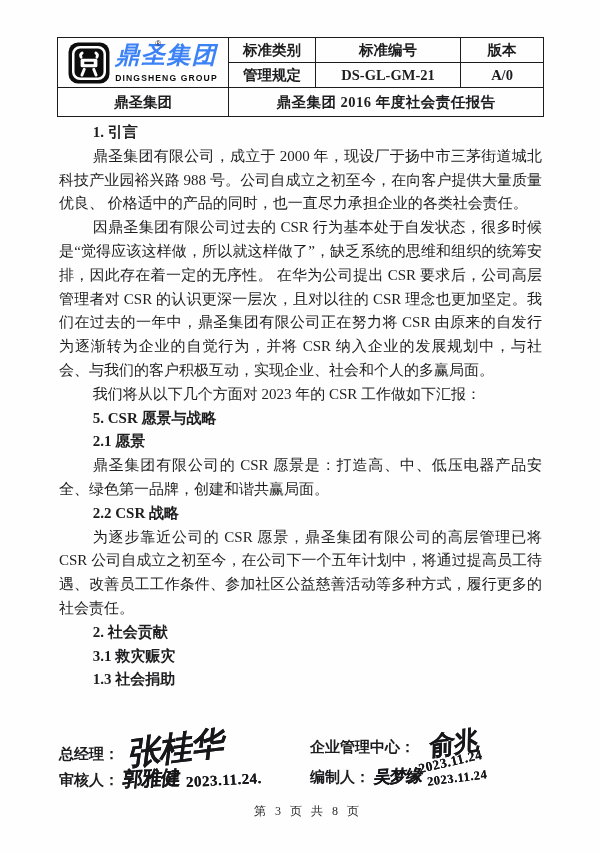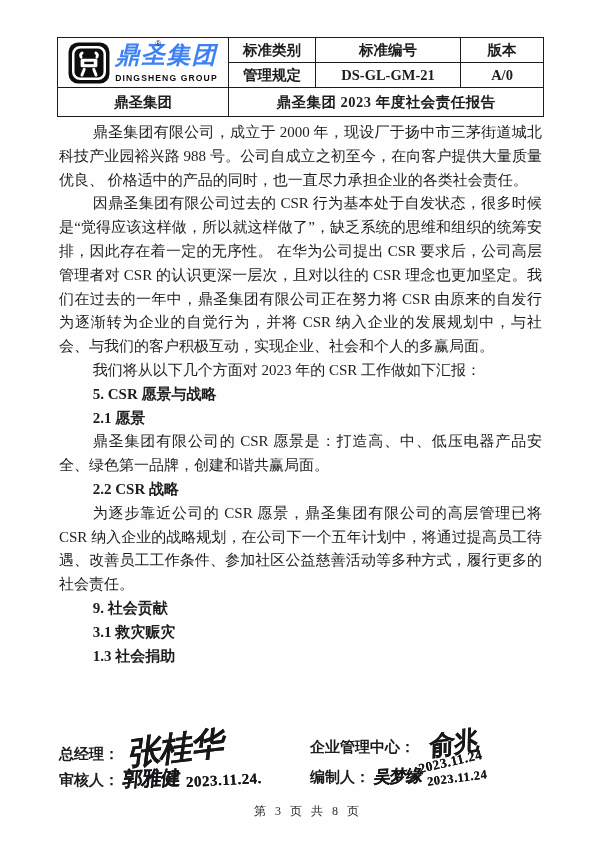--- a/index.html
+++ b/index.html
@@ -114,35 +114,36 @@
       <td class="cell-num">标准编号</td>
       <td class="cell-ver">版本</td>
     </tr>
     <tr class="row-mid">
       <td class="cell-cat">管理规定</td>
       <td class="cell-num">DS-GL-GM-21</td>
       <td class="cell-ver">A/0</td>
     </tr>
     <tr class="row-name">
       <td class="cell-logo">鼎圣集团</td>
-      <td colspan="3" class="doc-title">鼎圣集团 2023 年度社会责任报告</td>
+      <td colspan="3" class="doc-title">鼎圣集团 2016 年度社会责任报告</td>
     </tr>
   </tbody>
     </table>
 
   <div class="doc-body">
+    <p class="heading">1. 引言</p>
     <p>鼎圣集团有限公司，成立于 2000 年，现设厂于扬中市三茅街道城北科技产业园裕兴路 988 号。公司自成立之初至今，在向客户提供大量质量优良、 价格适中的产品的同时，也一直尽力承担企业的各类社会责任。</p>
     <p>因鼎圣集团有限公司过去的 CSR 行为基本处于自发状态，很多时候是“觉得应该这样做，所以就这样做了”，缺乏系统的思维和组织的统筹安排，因此存在着一定的无序性。 在华为公司提出 CSR 要求后，公司高层管理者对 CSR 的认识更深一层次，且对以往的 CSR 理念也更加坚定。我们在过去的一年中，鼎圣集团有限公司正在努力将 CSR 由原来的自发行为逐渐转为企业的自觉行为，并将 CSR 纳入企业的发展规划中，与社会、与我们的客户积极互动，实现企业、社会和个人的多赢局面。</p>
     <p>我们将从以下几个方面对 2023 年的 CSR 工作做如下汇报：</p>
     <p class="heading">5. CSR 愿景与战略</p>
     <p class="heading">2.1 愿景</p>
     <p>鼎圣集团有限公司的 CSR 愿景是：打造高、中、低压电器产品安全、绿色第一品牌，创建和谐共赢局面。</p>
     <p class="heading">2.2 CSR 战略</p>
-    <p>为逐步靠近公司的 CSR 愿景，鼎圣集团有限公司的高层管理已将 CSR 纳入企业的战略规划，在公司下一个五年计划中，将通过提高员工待遇、改善员工工作条件、参加社区公益慈善活动等多种方式，履行更多的社会责任。</p>
-    <p class="heading">9. 社会贡献</p>
+    <p>为逐步靠近公司的 CSR 愿景，鼎圣集团有限公司的高层管理已将 CSR 公司自成立之初至今，在公司下一个五年计划中，将通过提高员工待遇、改善员工工作条件、参加社区公益慈善活动等多种方式，履行更多的社会责任。</p>
+    <p class="heading">2. 社会贡献</p>
     <p class="heading">3.1 救灾赈灾</p>
     <p class="heading">1.3 社会捐助</p>
   </div>
 
   <div class="sign-block">
     <div class="sig-gm">
       <span class="sig-label">总经理：</span><span class="ink">张桂华</span>
     </div>
     <div class="sig-emc">
       <span class="sig-label">企业管理中心：</span><span class="ink name">俞兆</span>

